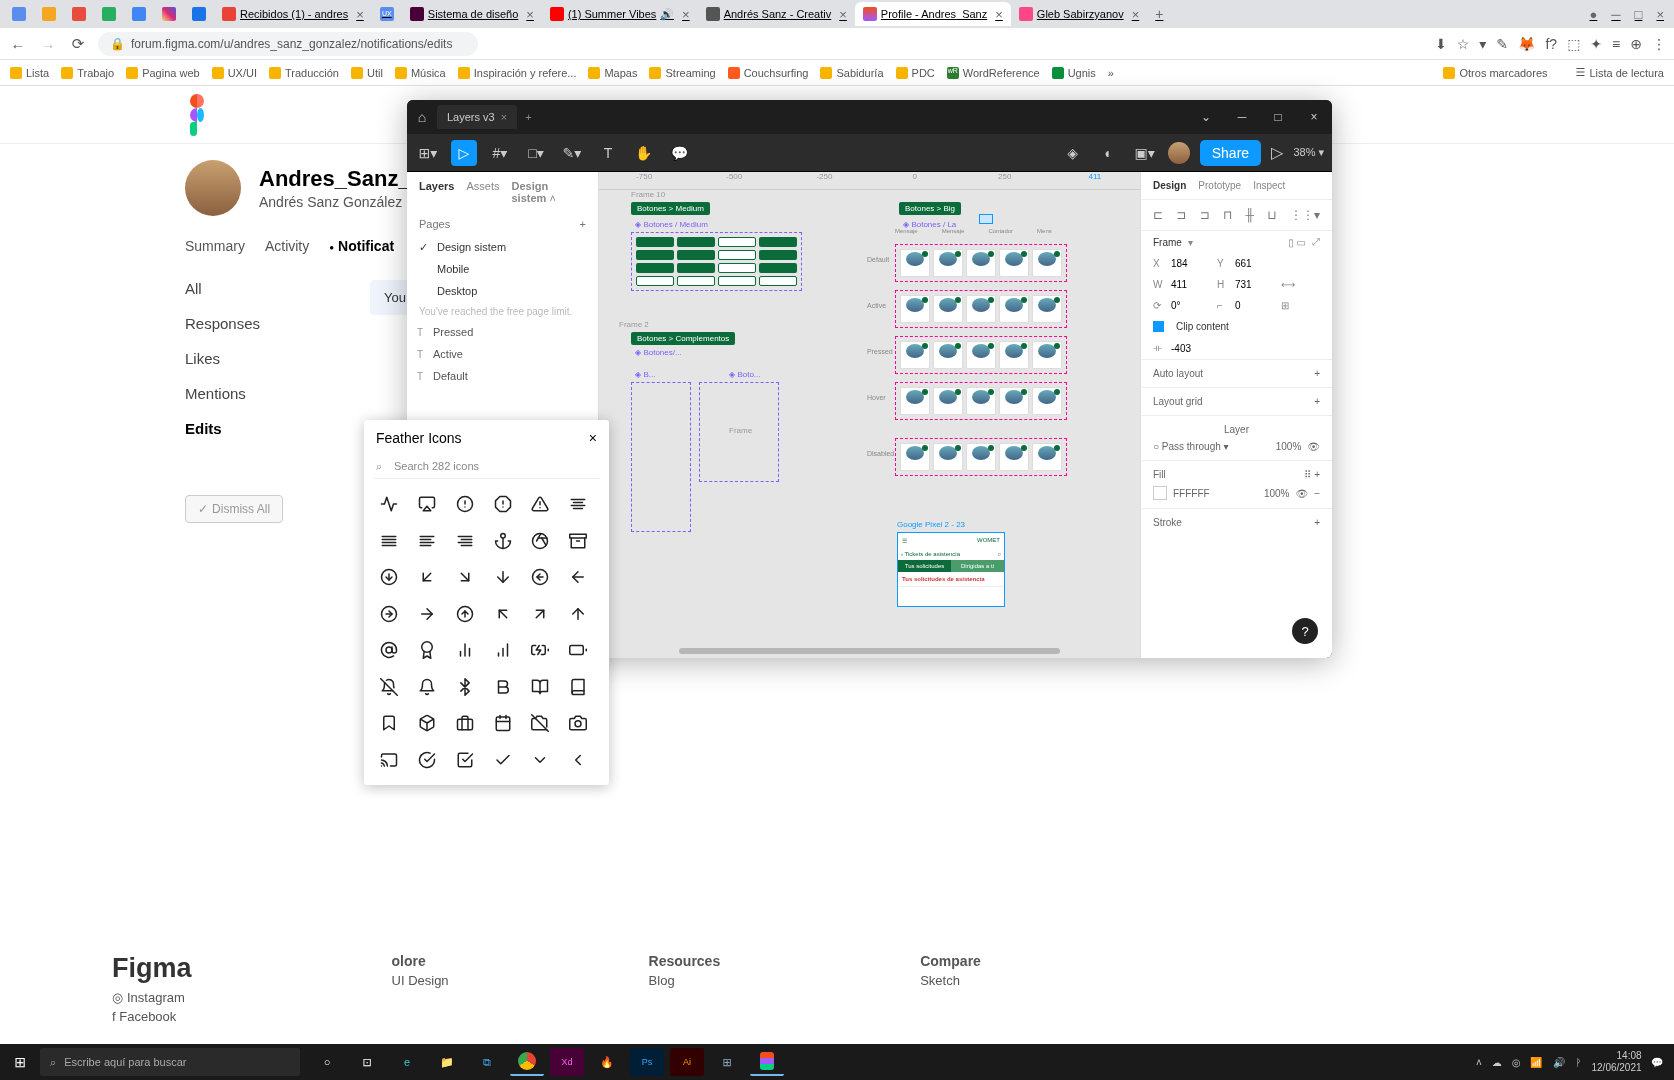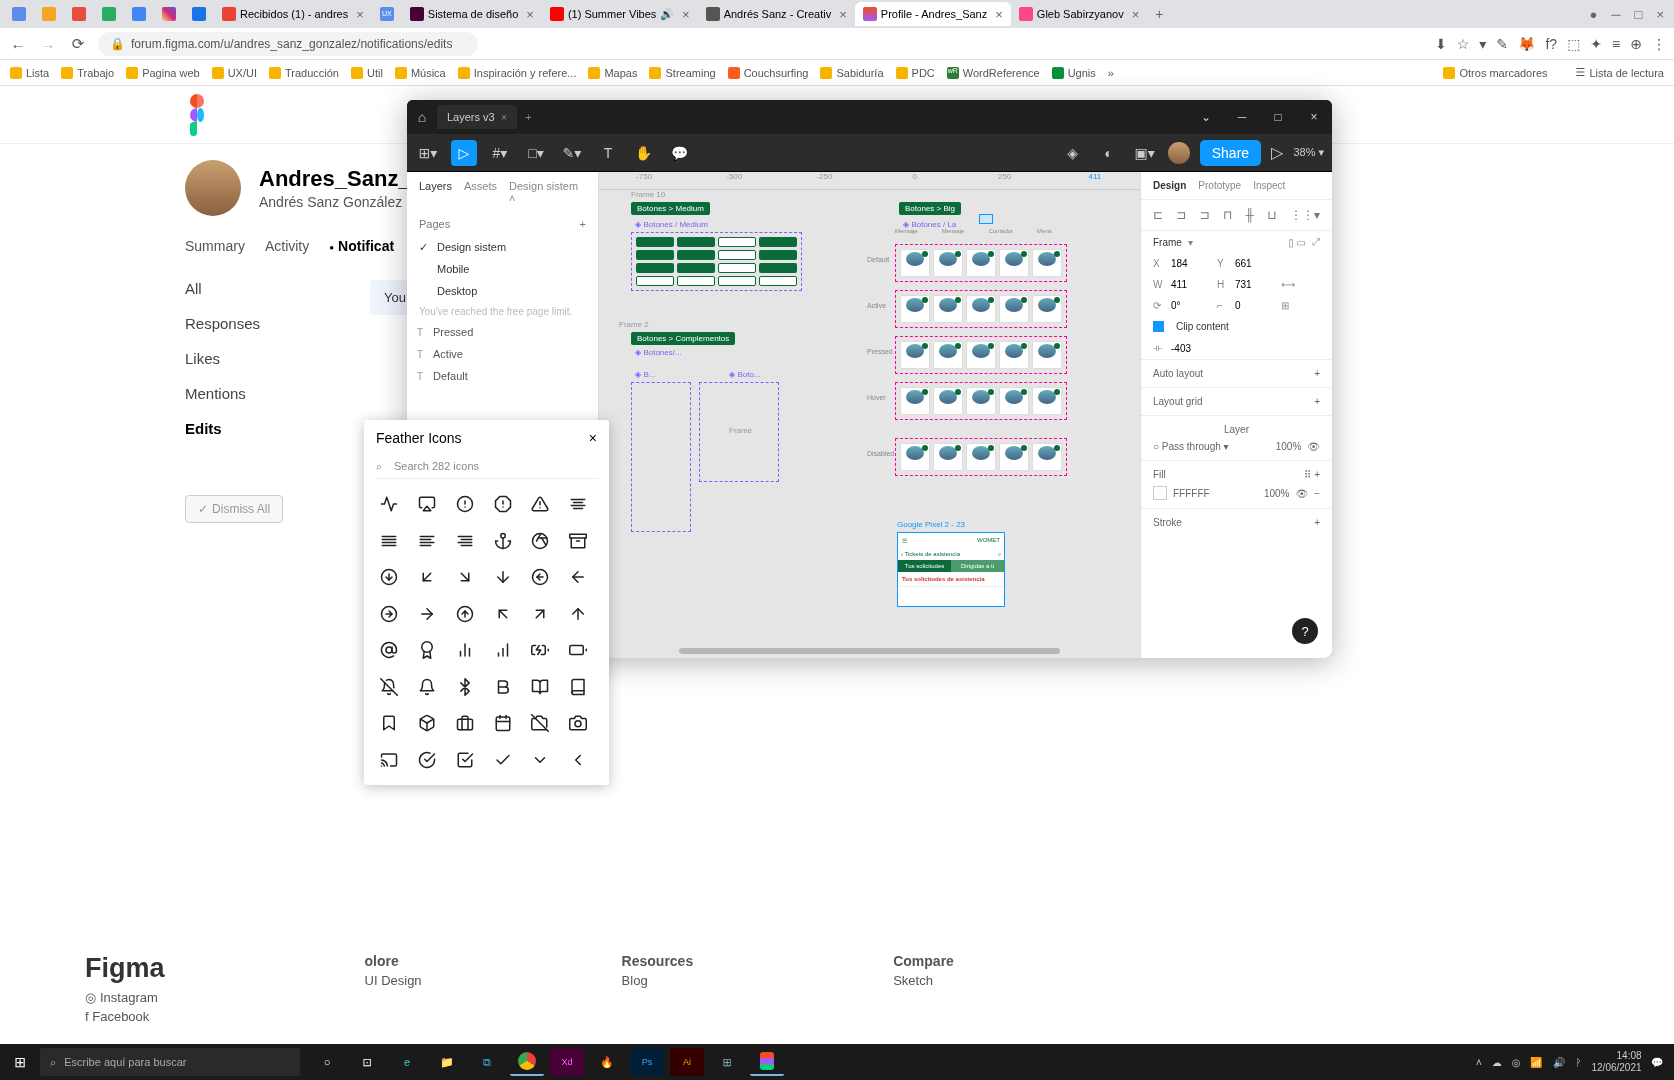--- a/index.html
+++ b/index.html
@@ -1,19 +1,19 @@
 <!DOCTYPE html>
 <html><head>
 <meta charset="utf-8">
 <style>
 * { margin: 0; padding: 0; box-sizing: border-box; font-family: -apple-system, BlinkMacSystemFont, 'Segoe UI', sans-serif; }
 body { width: 1674px; height: 1080px; overflow: hidden; background: #fff; position: relative; }
 
 
-.browser-tabs { height: 28px; background: #dfe1e5; display: flex; align-items: center; font-size: 11px; padding-left: 4px; }
+.browser-tabs { height: 28px; background: #dfe1e5; display: flex; align-items: center; font-size: 11px; padding-left: 4px; text-decoration: underline; }
 .tab { height: 24px; padding: 0 8px; display: flex; align-items: center; gap: 4px; border-radius: 6px 6px 0 0; max-width: 160px; white-space: nowrap; overflow: hidden; }
 .tab.active { background: #fff; }
 .tab .favicon { width: 14px; height: 14px; border-radius: 2px; flex-shrink: 0; }
 .tab .close { color: #666; font-size: 13px; margin-left: 4px; }
 .addr-bar { height: 32px; background: #fff; display: flex; align-items: center; padding: 0 8px; gap: 10px; border-bottom: 1px solid #e0e0e0; }
 .nav-btn { width: 20px; text-align: center; color: #555; font-size: 15px; }
 .url-field { flex: 0 0 auto; display: flex; align-items: center; gap: 6px; font-size: 12px; color: #555; background: #f1f3f4; height: 24px; border-radius: 12px; padding: 0 12px; width: 380px; }
 .ext-icons { margin-left: auto; display: flex; gap: 10px; align-items: center; font-size: 14px; color: #555; }
 .bookmarks { height: 26px; background: #fff; display: flex; align-items: center; gap: 12px; padding: 0 10px; font-size: 11px; color: #555; border-bottom: 1px solid #e0e0e0; }
 .bm { display: flex; align-items: center; gap: 4px; }
@@ -32,42 +32,42 @@
 .profile-tabs { display: flex; gap: 20px; margin-top: 22px; font-size: 14px; color: #555; }
 .profile-tabs .pt-active { color: #000; font-weight: 700; }
 .pt-dot::before { content: "●"; margin-right: 4px; font-size: 8px; vertical-align: middle; }
 .side-nav { margin-top: 26px; font-size: 15px; color: #444; }
 .side-nav div { margin-bottom: 18px; }
 .side-nav .sn-active { font-weight: 700; color: #000; }
 .dismiss-btn { margin-top: 40px; border: 1px solid #ccc; background: #f7f7f7; color: #999; font-size: 12px; padding: 6px 12px; border-radius: 4px; display: inline-flex; gap: 4px; }
 .notif-box { position: absolute; left: 370px; top: 120px; background: #eef3fc; border-radius: 4px; padding: 10px 14px; font-size: 13px; color: #333; }
 
 
-.footer { position: absolute; bottom: 52px; left: 0; right: 0; padding: 0 85px; display: flex; gap: 200px; font-size: 13px; color: #333; }
+.footer { position: absolute; bottom: 52px; left: 0; right: 0; padding: 0 112px; display: flex; gap: 200px; font-size: 13px; color: #333; }
 .footer-col h3 { font-size: 27px; font-weight: 700; margin-bottom: 6px; }
 .footer-col div { margin-bottom: 4px; color: #555; }
 .footer-head { font-weight: 700; font-size: 14px; margin-bottom: 16px; }
 
 
 .figma-app { position: absolute; top: 100px; left: 407px; width: 925px; height: 558px; background: #2c2c2c; border-radius: 6px; box-shadow: 0 4px 30px rgba(0,0,0,0.3); display: flex; flex-direction: column; overflow: hidden; }
 .fa-titlebar { height: 34px; background: #1e1e1e; display: flex; align-items: center; color: #ccc; font-size: 11px; }
 .fa-home { width: 30px; text-align: center; font-size: 14px; }
 .fa-tab { background: #2c2c2c; padding: 6px 10px; border-radius: 4px 4px 0 0; display: flex; gap: 6px; align-items: center; }
 .fa-win { margin-left: auto; display: flex; }
 .fa-win div { width: 36px; text-align: center; font-size: 12px; }
 .fa-toolbar { height: 38px; background: #2c2c2c; display: flex; align-items: center; color: #ccc; padding: 0 8px; gap: 10px; border-bottom: 1px solid #000; }
 .fa-tool { width: 26px; height: 26px; display: flex; align-items: center; justify-content: center; font-size: 14px; }
 .fa-tool.active { background: #0d99ff; border-radius: 4px; color: #fff; }
 .fa-share { margin-left: auto; display: flex; align-items: center; gap: 10px; }
 .share-btn { background: #0d99ff; color: #fff; font-size: 14px; padding: 5px 12px; border-radius: 5px; }
 .zoom { font-size: 11px; color: #ccc; }
 .fa-body { flex: 1; display: flex; min-height: 0; }
 .fa-left { width: 192px; background: #fff; border-right: 1px solid #ddd; font-size: 11px; color: #333; display: flex; flex-direction: column; }
 .fa-left-tabs { display: flex; gap: 12px; padding: 8px 12px; }
-.fa-left-tabs span:first-child { font-weight: 400; }
+.fa-left-tabs span:first-child { font-weight: 700; }
 .fa-left-tabs .ds { margin-left: auto; color: #888; }
 .fa-pages-hd { display: flex; justify-content: space-between; padding: 6px 12px; color: #777; }
 .fa-page { padding: 5px 12px 5px 30px; position: relative; }
 .fa-page.sel::before { content: "✓"; position: absolute; left: 12px; }
 .fa-hint { color: #bbb; padding: 4px 12px; font-size: 10px; }
 .fa-layer { padding: 5px 12px 5px 26px; display: flex; gap: 6px; align-items: center; color: #555; position: relative; }
 .fa-layer::before { content: "T"; position: absolute; left: 10px; color: #999; font-size: 10px; }
 .fa-canvas { flex: 1; background: #e5e5e5; position: relative; overflow: hidden; }
 .ruler-h { height: 18px; background: #e5e5e5; border-bottom: 1px solid #ccc; display: flex; font-size: 8px; color: #999; }
 .ruler-h span { flex: 1; text-align: center; }

